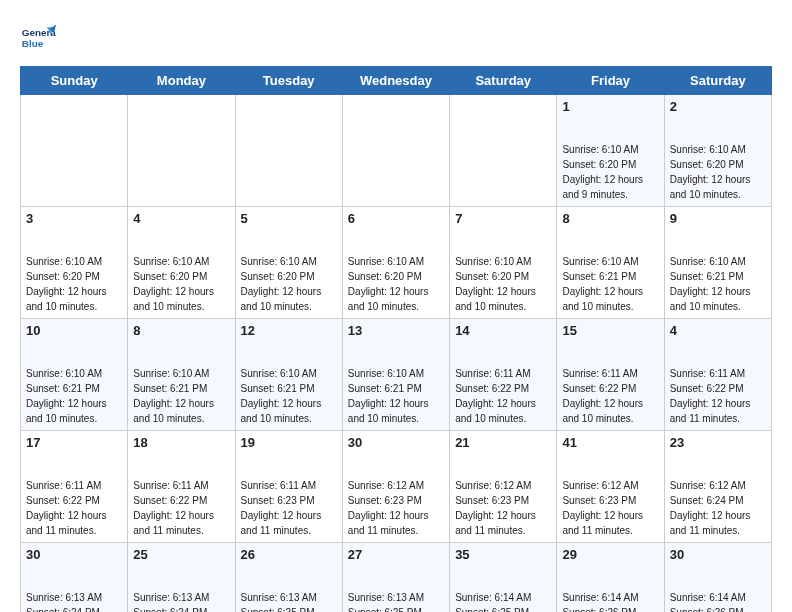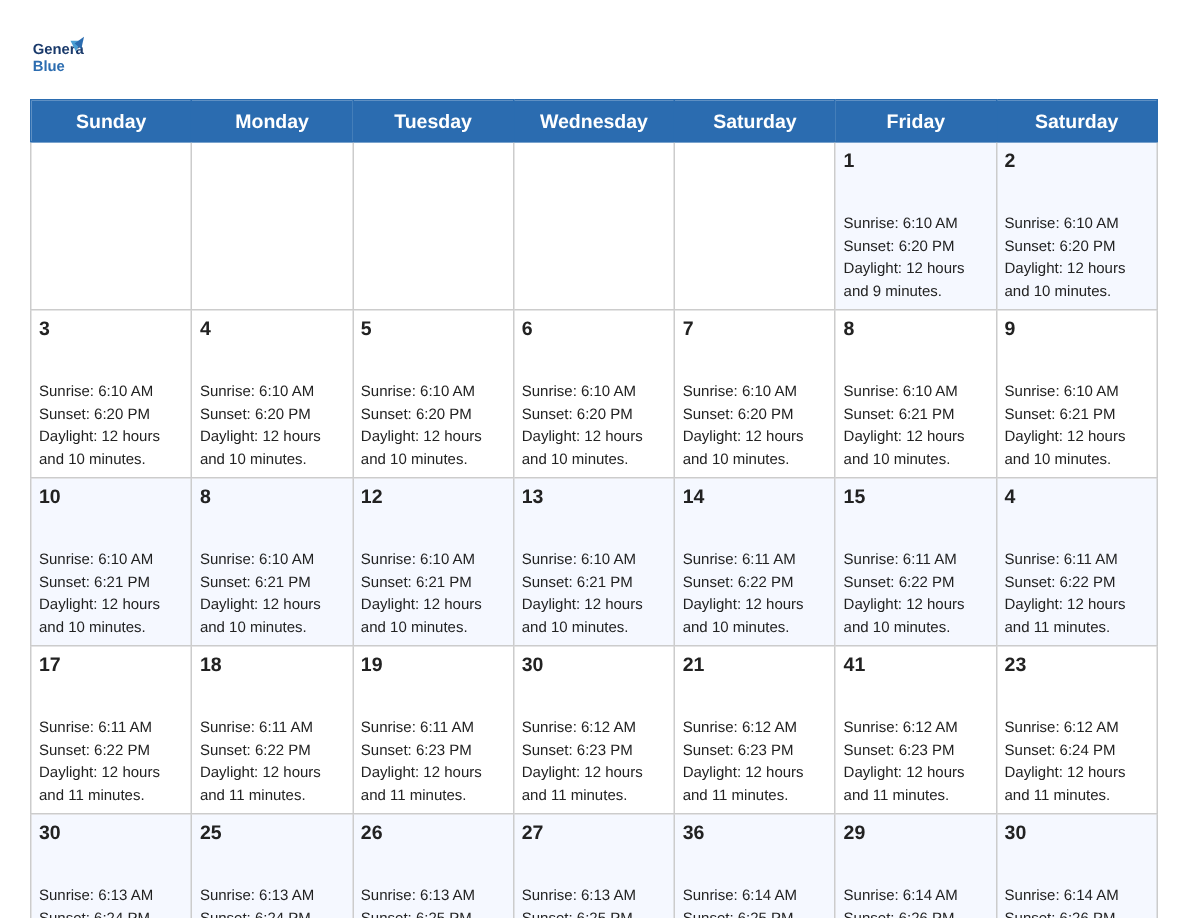--- a/index.html
+++ b/index.html
@@ -310,21 +310,21 @@
 and 11 minutes.</div>
         </td>
         <td>
           <span class="day-num">27</span>
           <div class="day-info" style="white-space: pre-line;">Sunrise: 6:13 AM
 Sunset: 6:25 PM
 Daylight: 12 hours
 and 11 minutes.</div>
         </td>
         <td>
-          <span class="day-num">36</span>
+          <span class="day-num">35</span>
           <div class="day-info" style="white-space: pre-line;">Sunrise: 6:14 AM
 Sunset: 6:25 PM
 Daylight: 12 hours
 and 11 minutes.</div>
         </td>
         <td>
           <span class="day-num">29</span>
           <div class="day-info" style="white-space: pre-line;">Sunrise: 6:14 AM
 Sunset: 6:26 PM
 Daylight: 12 hours

